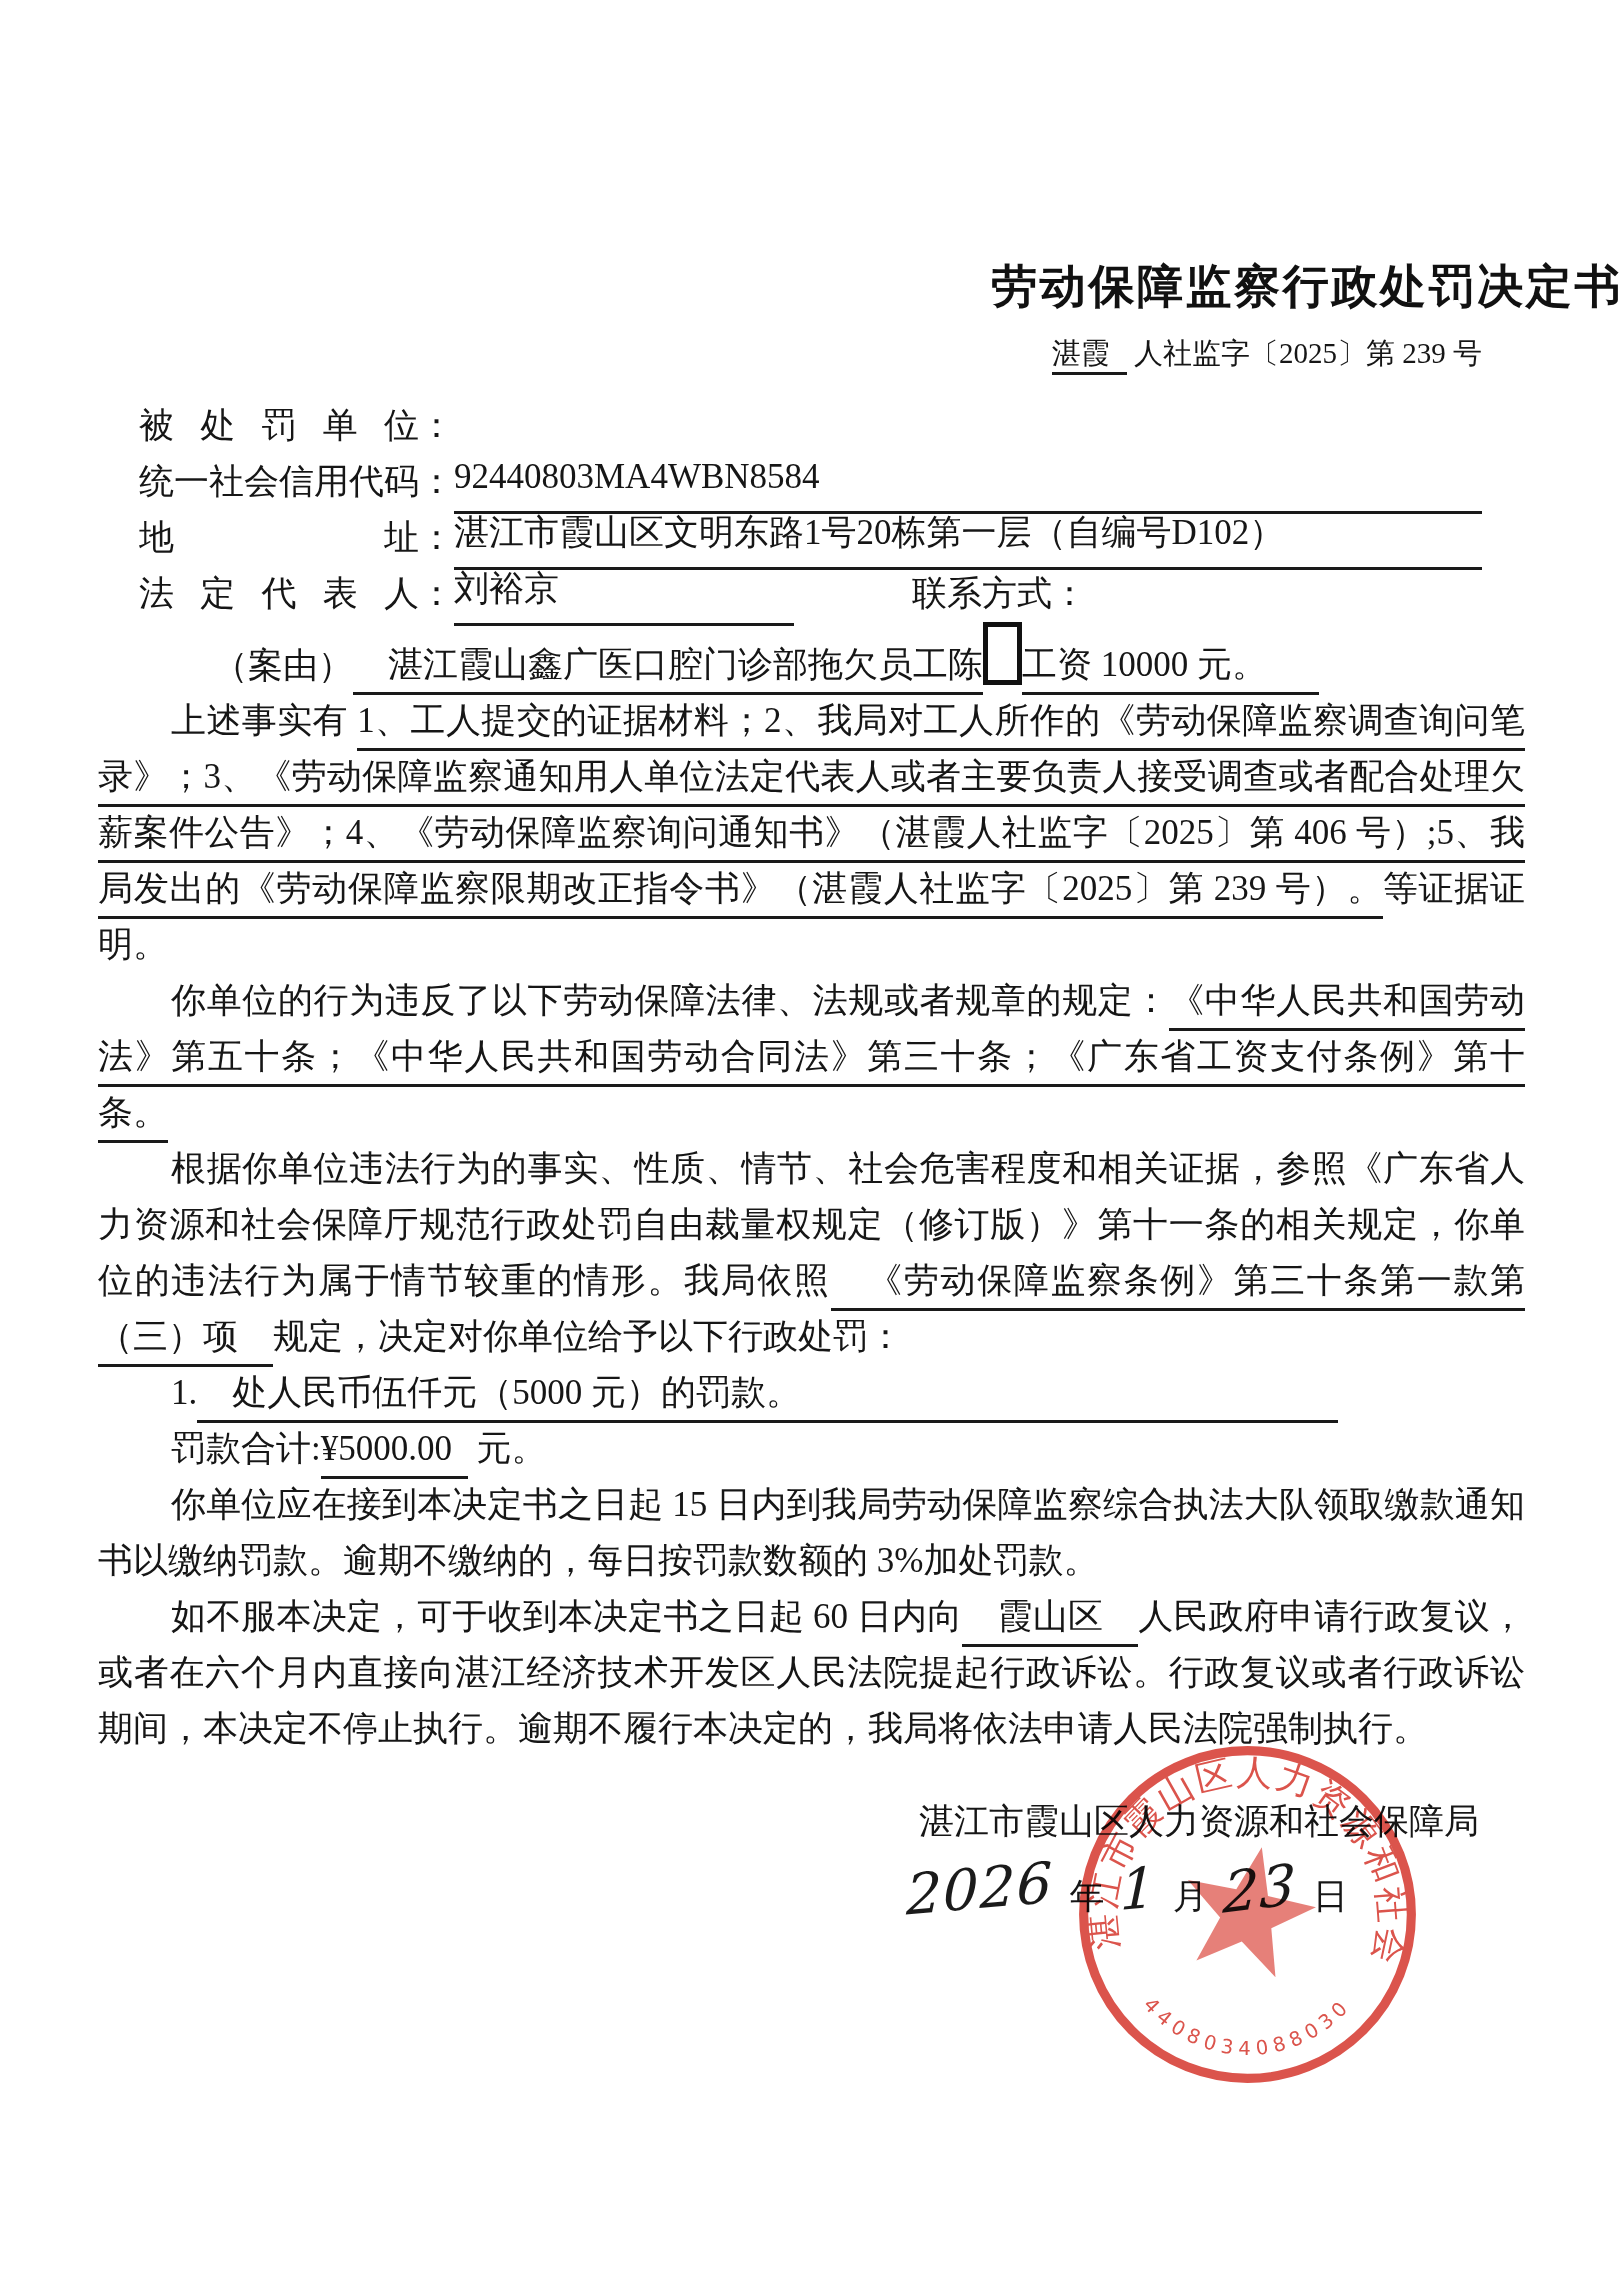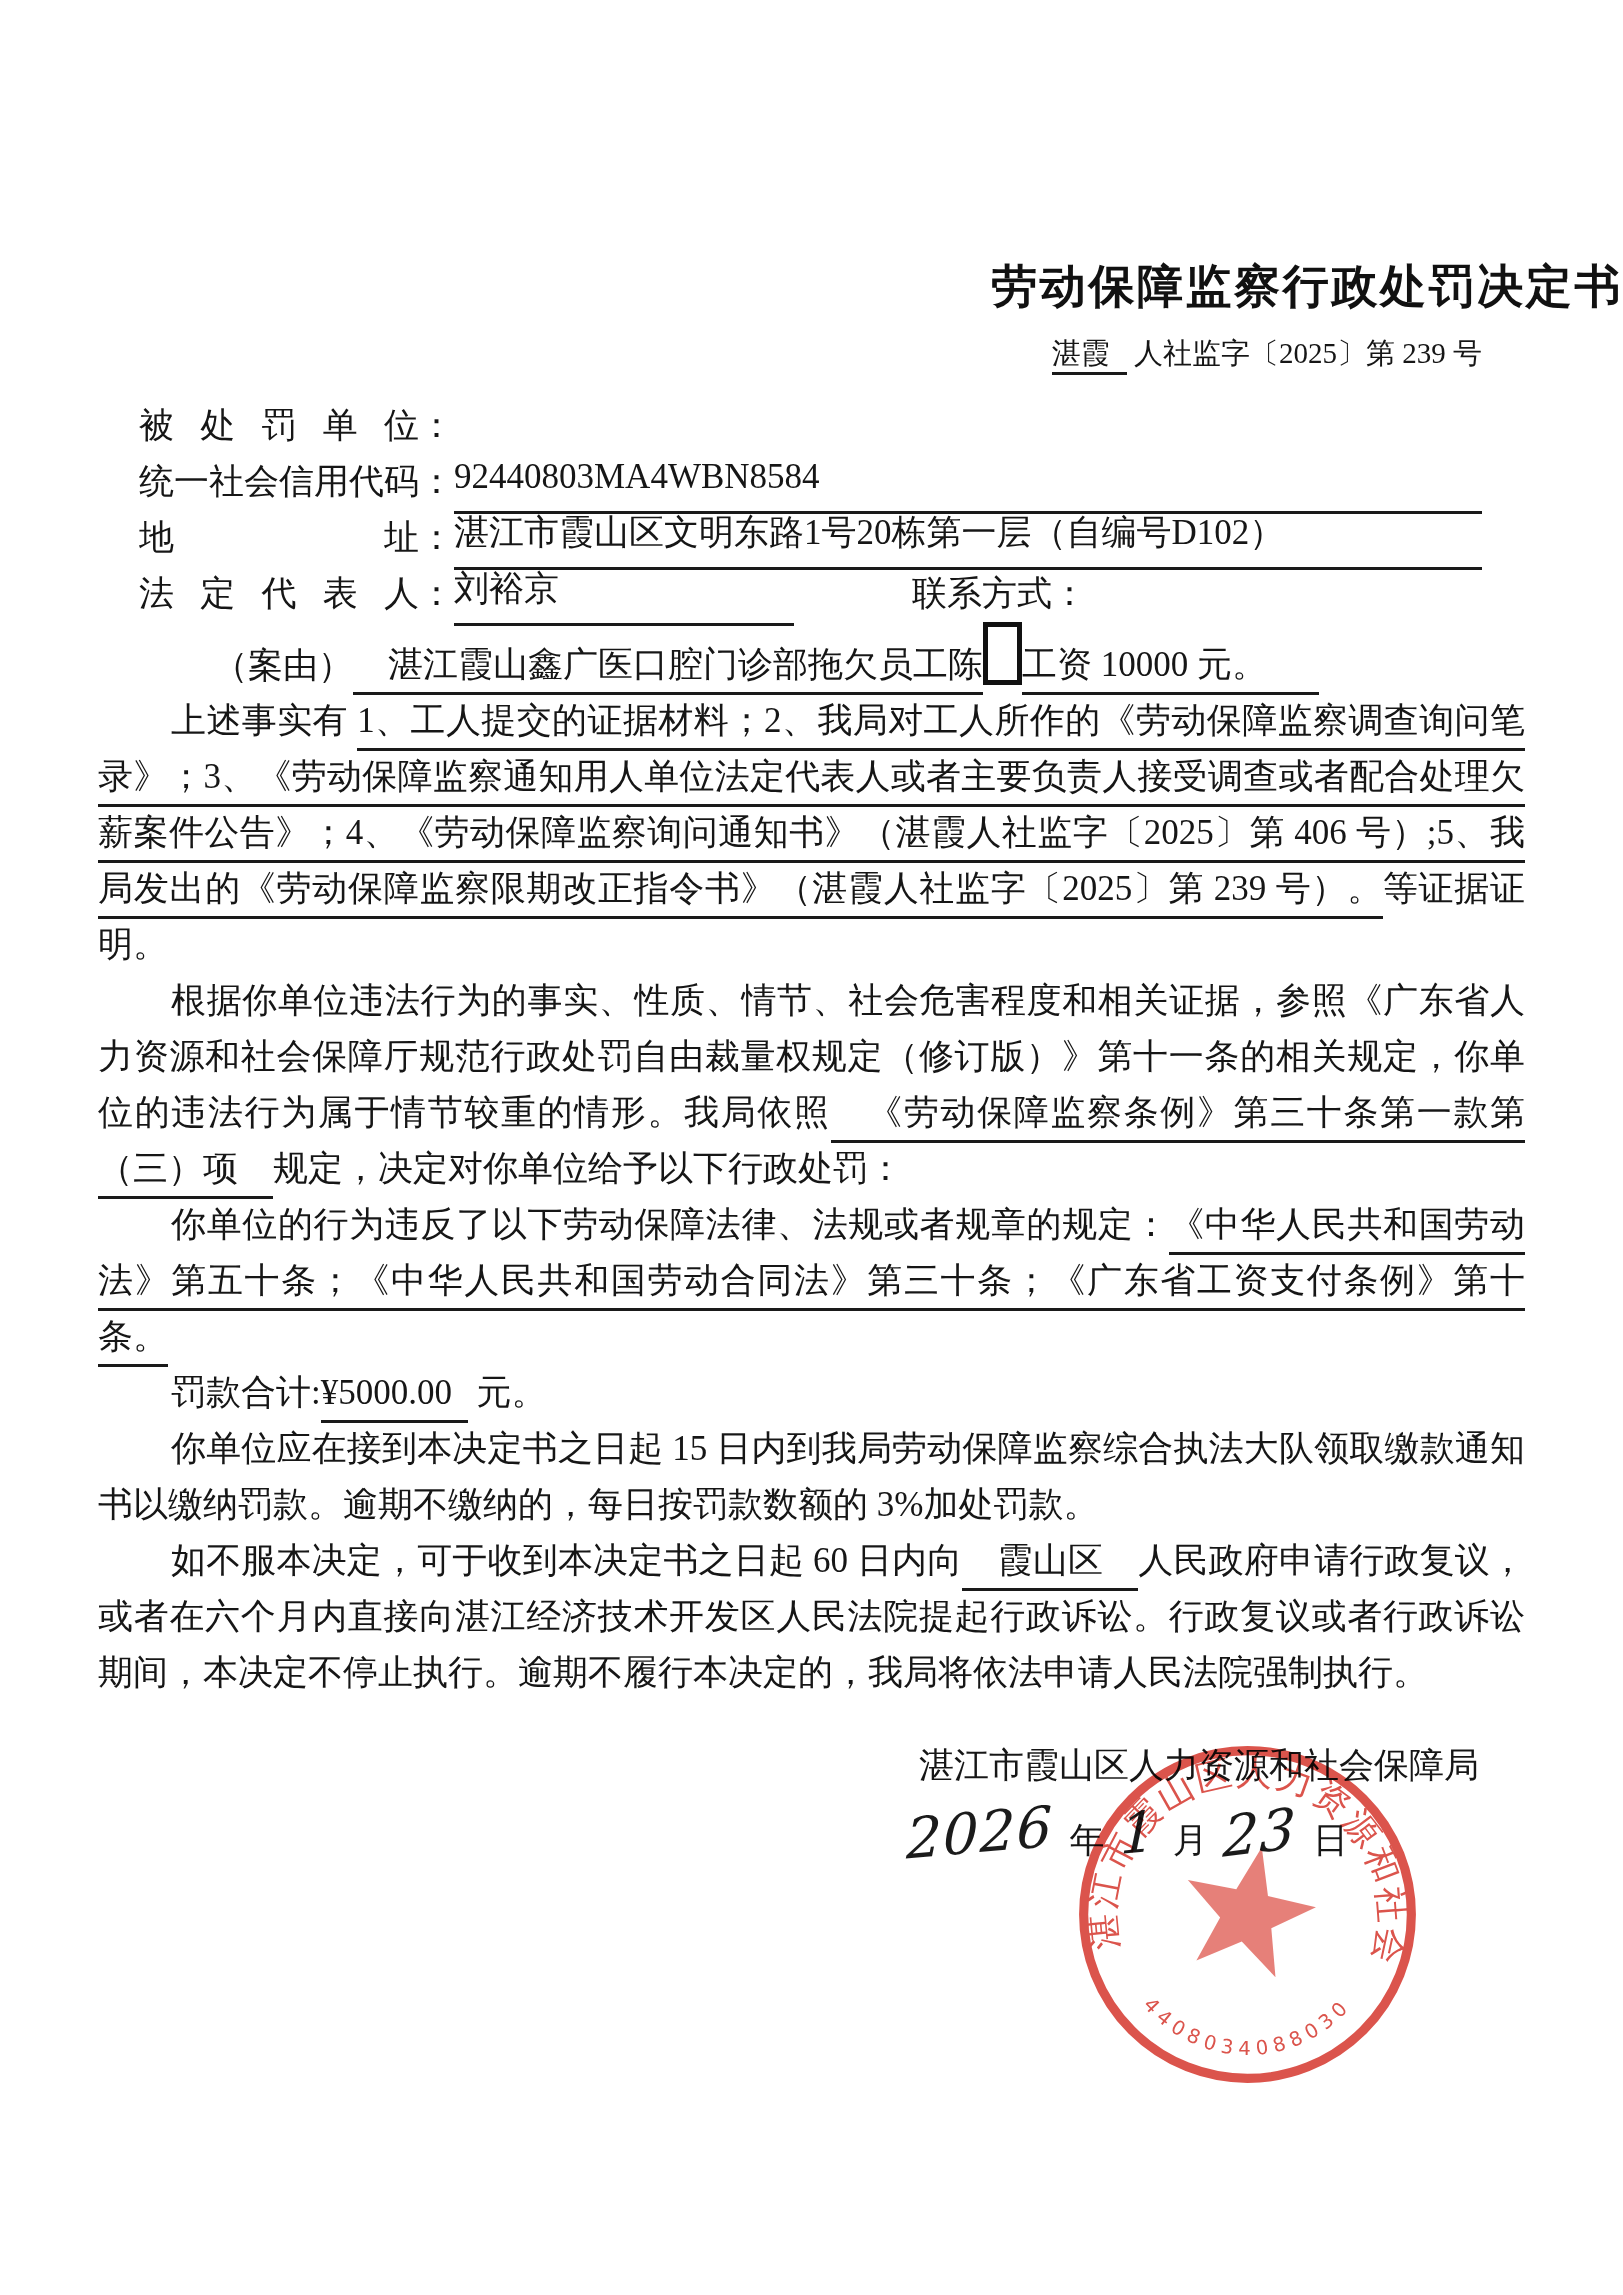--- a/index.html
+++ b/index.html
@@ -65,22 +65,23 @@
       <span class="flabel"><span class="jl">法定代表人</span></span>
       <span class="colon">：</span>
       <span class="fval fixed" style="width:340px;">刘裕京</span>
       <span class="lbl2">联系方式</span>
       <span class="colon">：</span>
     </div>
   </div>
 
   <div class="para deep"><span>（案由）</span><span class="u">　</span><span class="u">湛江霞山鑫广医口腔门诊部拖欠员工陈</span><span class="rbox rbox-ch u"></span><span class="u" style="padding-right: 52px;">工资 10000 元。</span></div>
   <div class="para"><span>上述事实有 </span><span class="u">1、工人提交的证据材料；2、我局对工人所作的《劳动保障监察调查询问笔录》；3、《劳动保障监察通知用人单位法定代表人或者主要负责人接受调查或者配合处理欠薪案件公告》；4、《劳动保障监察询问通知书》（湛霞人社监字〔2025〕第 406 号）;5、我局发出的《劳动保障监察限期改正指令书》（湛霞人社监字〔2025〕第 239 号）。</span><span>等证据证明。</span></div>
+  <div class="para"><span>你单位的行为违反了以下劳动保障法律、法规或者规章的规定：</span><span class="u">《中华人民共和国劳动法》第五十条；《中华人民共和国劳动合同法》第三十条；《广东省工资支付条例》第十条。</span></div>
   <div class="para"><span>根据你单位违法行为的事实、性质、情节、社会危害程度和相关证据，参照《广东省人力资源和社会保障厅规范行政处罚自由裁量权规定（修订版）》第十一条的相关规定，你单位的违法行为属于情节较重的情形。我局依照</span><span class="u">　《劳动保障监察条例》第三十条第一款第（三）项　</span><span>规定，决定对你单位给予以下行政处罚：</span></div>
-  <div class="para"><span>你单位的行为违反了以下劳动保障法律、法规或者规章的规定：</span><span class="u">《中华人民共和国劳动法》第五十条；《中华人民共和国劳动合同法》第三十条；《广东省工资支付条例》第十条。</span></div>
+  <div class="para"><span>1.</span><span class="u" style="padding-right: 537px;">　处人民币伍仟元（5000 元）的罚款。</span></div>
   <div class="para"><span>罚款合计:</span><span class="u" style="padding-right: 15.7px;">¥5000.00</span><span> 元。</span></div>
   <div class="para"><span>你单位应在接到本决定书之日起 15 日内到我局劳动保障监察综合执法大队领取缴款通知书以缴纳罚款。逾期不缴纳的，每日按罚款数额的 3%加处罚款。</span></div>
   <div class="para"><span>如不服本决定，可于收到本决定书之日起 60 日内向</span><span class="u">　霞山区　</span><span>人民政府申请行政复议，或者在六个月内直接向湛江经济技术开发区人民法院提起行政诉讼。行政复议或者行政诉讼期间，本决定不停止执行。逾期不履行本决定的，我局将依法申请人民法院强制执行。</span></div>
 
   <div class="sig-agency">湛江市霞山区人力资源和社会保障局</div>
 
   <div class="sig-date">
     <span class="hw">2026</span>
     <span>年</span>
     <span class="hw">1</span>

